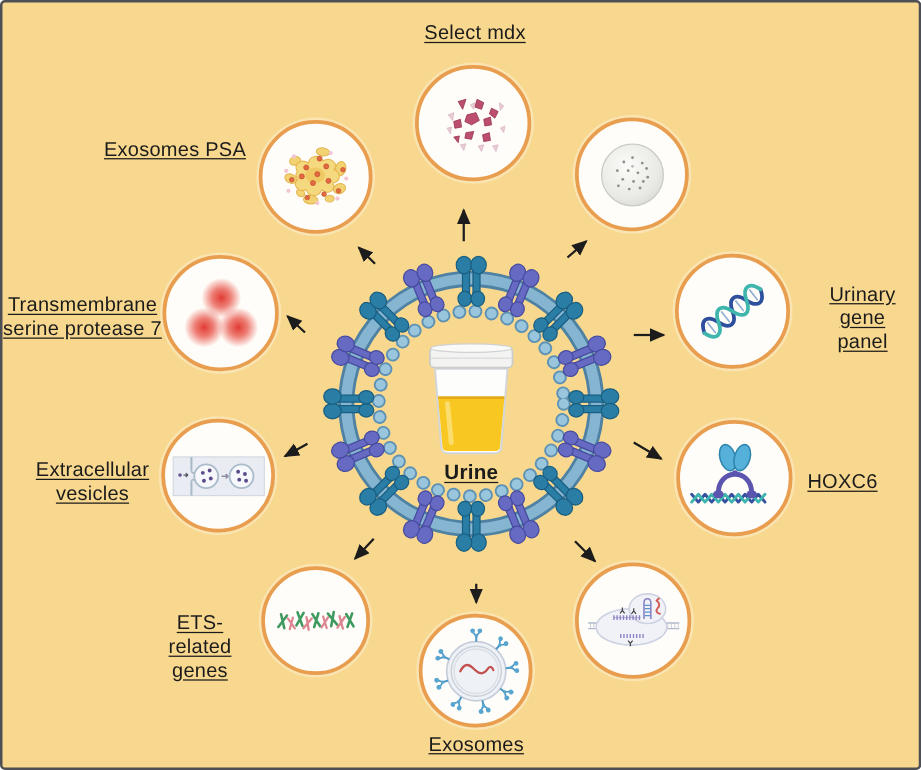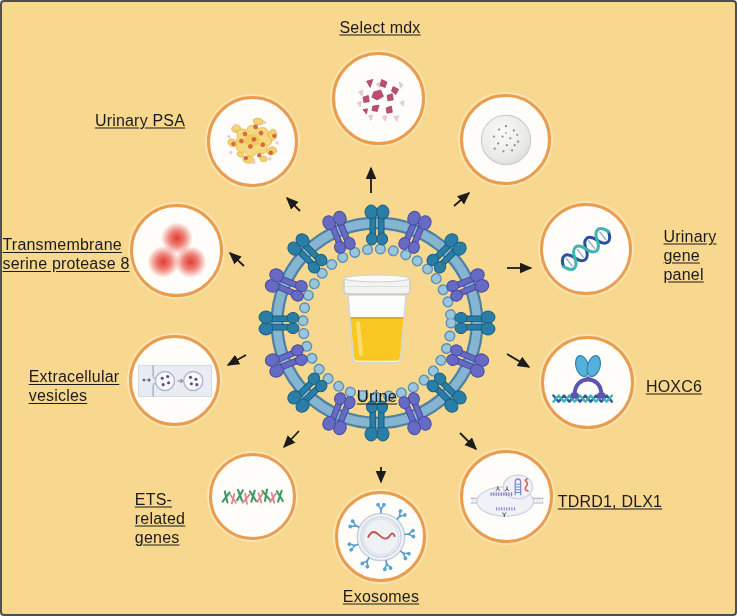--- a/index.html
+++ b/index.html
@@ -10,21 +10,21 @@
   }
   .layer{position:absolute;left:0;top:0;pointer-events:none;}
   .node-circle{
     position:absolute;box-sizing:border-box;border-radius:50%;
     background:#fffdf9;border:3px solid #e89d4f;
     box-shadow:0 0 0 2px rgba(255,252,240,.35);
     display:flex;align-items:center;justify-content:center;
   }
   .node-label{
     position:absolute;transform:translate(-50%,-50%);
-    font-size:16px;line-height:19px;color:#1b1b1b;
+    text-align:center;font-size:16px;line-height:19px;color:#1b1b1b;
     text-decoration:underline;text-underline-offset:2px;
     white-space:pre-line;letter-spacing:.2px;
   }
   .center-label{font-size:16.5px;}
 </style>
 </head>
 <body>
 
 <div class="fig">
 
@@ -85,21 +85,21 @@
       <path d="M-29,-30 L29,-30 L24,33 Q23.5,37.5 19,37.5 L-19,37.5 Q-23.5,37.5 -24,33 Z" fill="#fdfdfc" stroke="#d3d6d8" stroke-width="1.6"></path>
       <path d="M-26.5,-7 L26.5,-7 L23,32.5 Q22.7,35.8 19,35.8 L-19,35.8 Q-22.7,35.8 -23,32.5 Z" fill="#f9c722"></path>
       <line x1="-26.5" y1="-7" x2="26.5" y2="-7" stroke="#e5ab16" stroke-width="2.2"></line>
       <path d="M-19,-2 L-16,29" stroke="#fce07a" stroke-width="4" stroke-linecap="round" opacity="0.85" fill="none"></path>
       <rect x="-33" y="-47" width="66" height="16" rx="3.5" fill="#f3f3f1" stroke="#c9cbcd" stroke-width="1.4"></rect>
       <line x1="-32" y1="-38.5" x2="32" y2="-38.5" stroke="#dcdedf" stroke-width="1.2"></line>
       <ellipse cx="0" cy="-46.5" rx="32.5" ry="3.4" fill="#fafaf9" stroke="#cfd1d3" stroke-width="1"></ellipse>
     </g>
   </svg>
 
-  <div class="node-label center-label" style="left:375px;top:394px;">Urine</div>
+  <div class="node-label center-label" style="left:375px;top:377px;font-weight:bold;">Urine</div>
 
   <div class="node-circle" style="left:330px;top:50px;width:93px;height:93px;">
     <svg width="80" height="80" viewBox="-45 -45 90 90">
       <g fill="#bc4f6d" stroke="#9d3b58" stroke-width="0.8" stroke-linejoin="round">
         <polygon points="-14,-20 -7,-22 -10,-13"></polygon>
         <polygon points="3,-22 9,-19 7,-13 1,-15"></polygon>
         <polygon points="16,-14 22,-11 19,-5 14,-9"></polygon>
         <polygon points="-6,-8 2,-10 5,-3 -2,1 -8,-2"></polygon>
         <polygon points="9,-4 15,-6 16,1 10,2"></polygon>
         <polygon points="-18,-2 -12,-4 -11,3 -17,4"></polygon>
@@ -375,24 +375,23 @@
           <circle cx="19" cy="19" r="1.9"></circle>
         <circle cx="-27" cy="-6" r="1.9"></circle>
       </g>
     </svg>
   </div>
 
   <div class="node-label" style="left:378px;top:25px;">Select mdx</div>
   <div class="node-label" style="left:688px;top:253px;">Urinary gene
 panel</div>
   <div class="node-label" style="left:672px;top:384px;">HOXC6</div>
-  <div class="node-label" style="left:608px;top:499px;">TDRD1, DLX1</div>
   <div class="node-label" style="left:379px;top:594px;">Exosomes</div>
   <div class="node-label" style="left:72px;top:384px;">Extracellular
 vesicles</div>
   <div class="node-label" style="left:158px;top:516px;">ETS-
 related
 genes</div>
   <div class="node-label" style="left:64px;top:252px;">Transmembrane
-serine protease 8</div>
-  <div class="node-label" style="left:138px;top:118px;">Urinary PSA</div>
+serine protease 7</div>
+  <div class="node-label" style="left:138px;top:118px;">Exosomes PSA</div>
 
 </div>
 
 </body></html>

